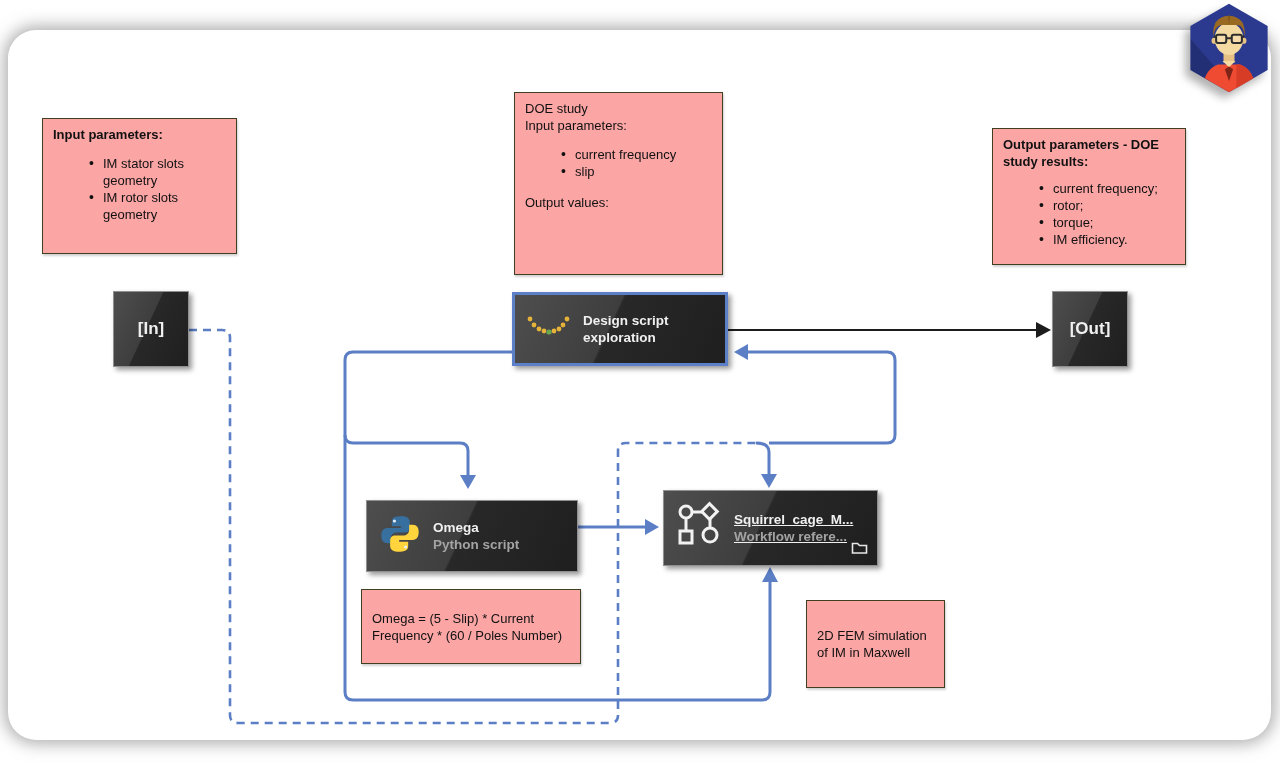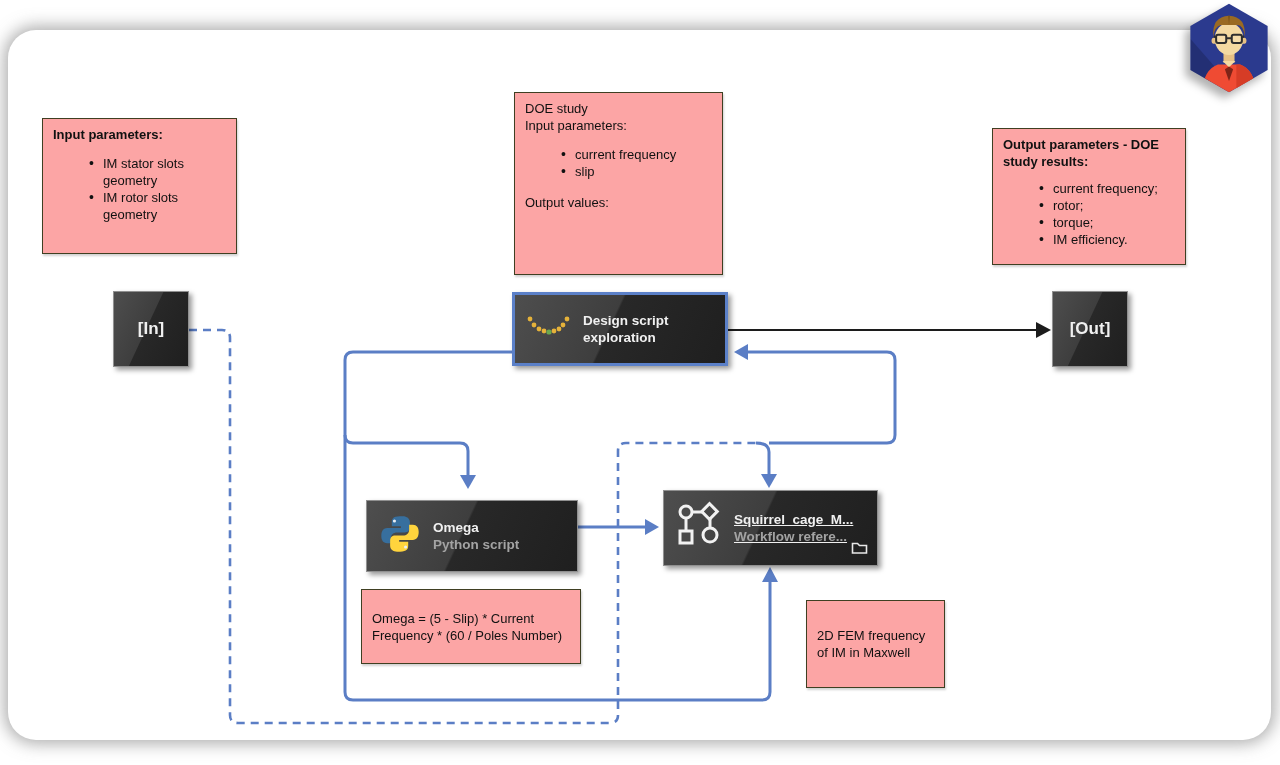--- a/index.html
+++ b/index.html
@@ -100,21 +100,21 @@
     <li>torque;</li>
     <li>IM efficiency.</li>
   </ul>
 </div>
 
 <div class="note vcenter" style="left:361px;top:589px;width:220px;height:75px;">
   <span>Omega = (5 - Slip) * Current Frequency * (60 / Poles Number)</span>
 </div>
 
 <div class="note vcenter" style="left:806px;top:600px;width:139px;height:88px;">
-  <span>2D FEM frequency of IM in Maxwell</span>
+  <span>2D FEM simulation of IM in Maxwell</span>
 </div>
 
 <div class="node square" style="left:113px;top:291px;width:76px;height:76px;">
   <span>[In]</span>
 </div>
 
 <div class="node square" style="left:1052px;top:291px;width:76px;height:76px;">
   <span>[Out]</span>
 </div>
 

